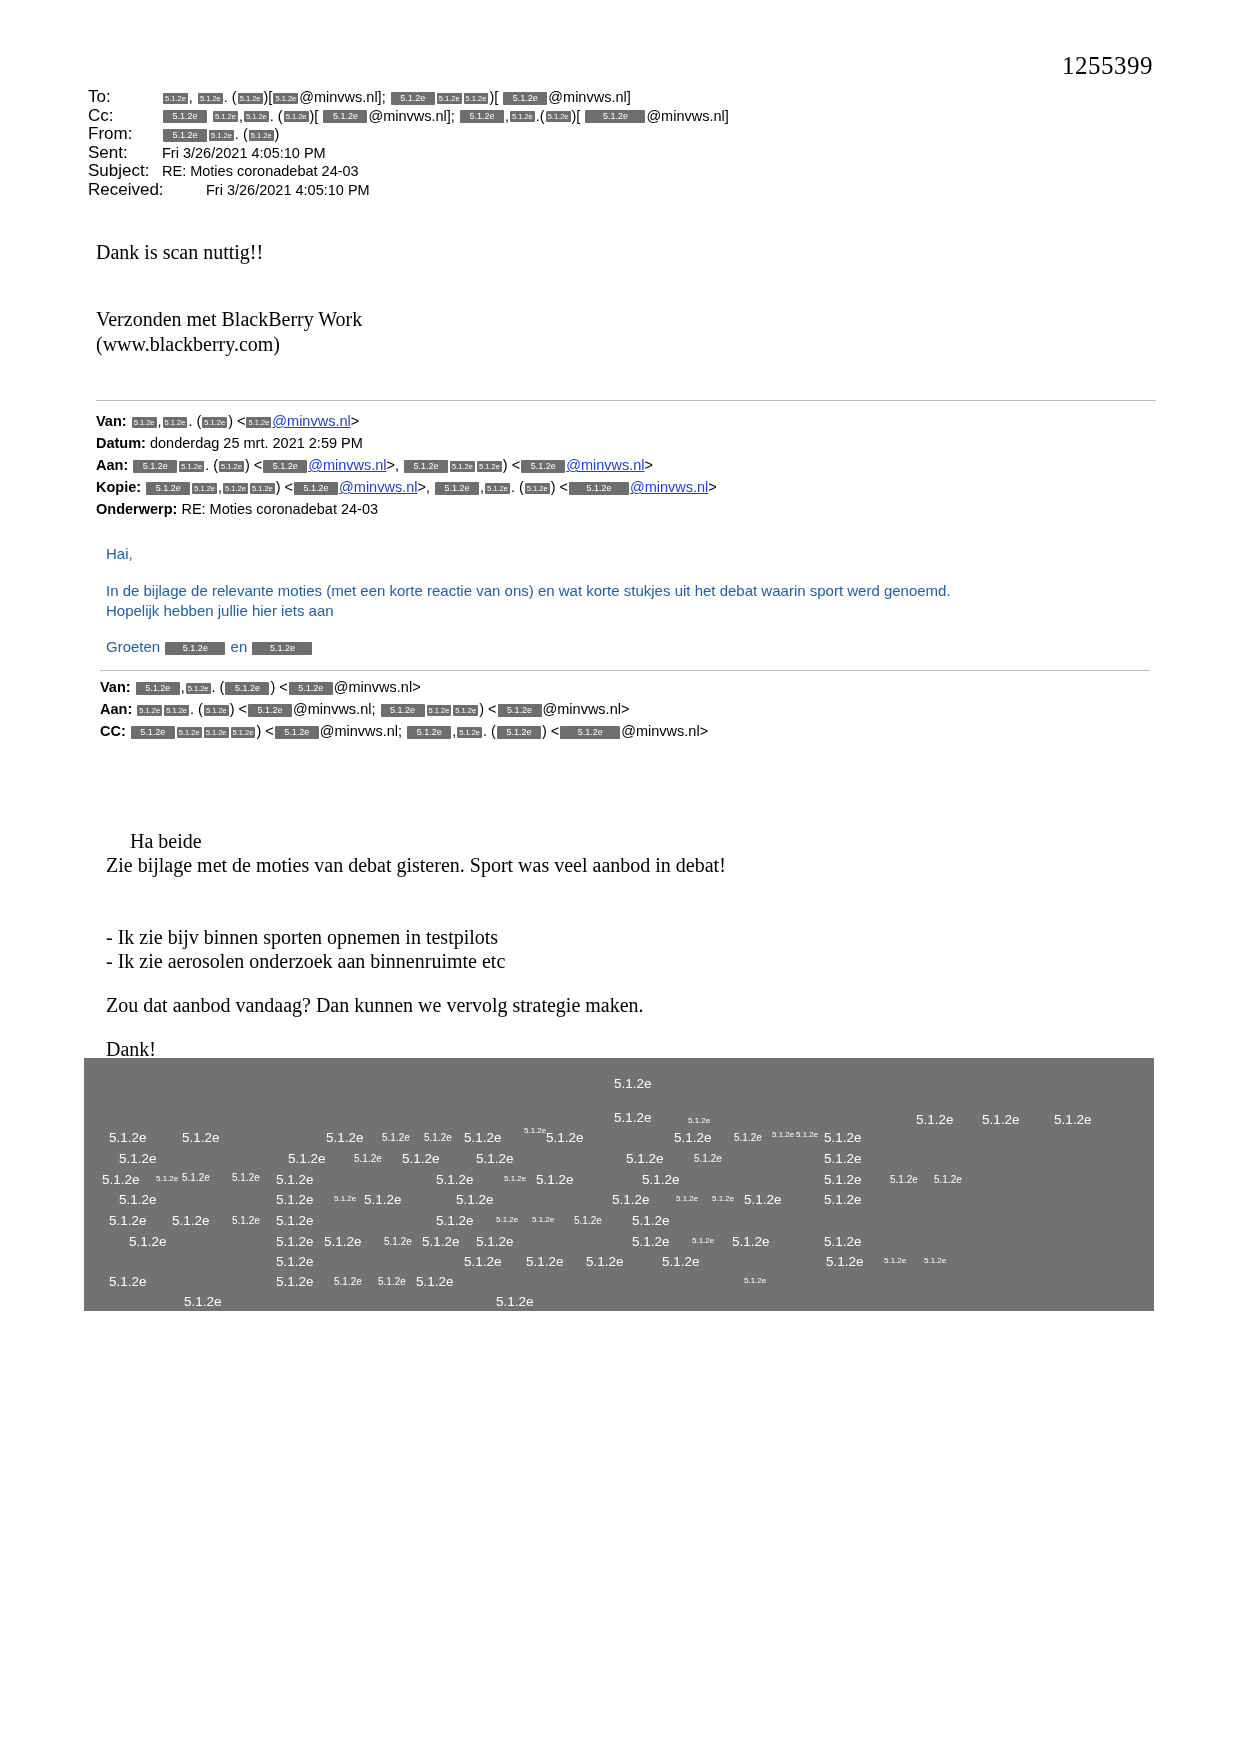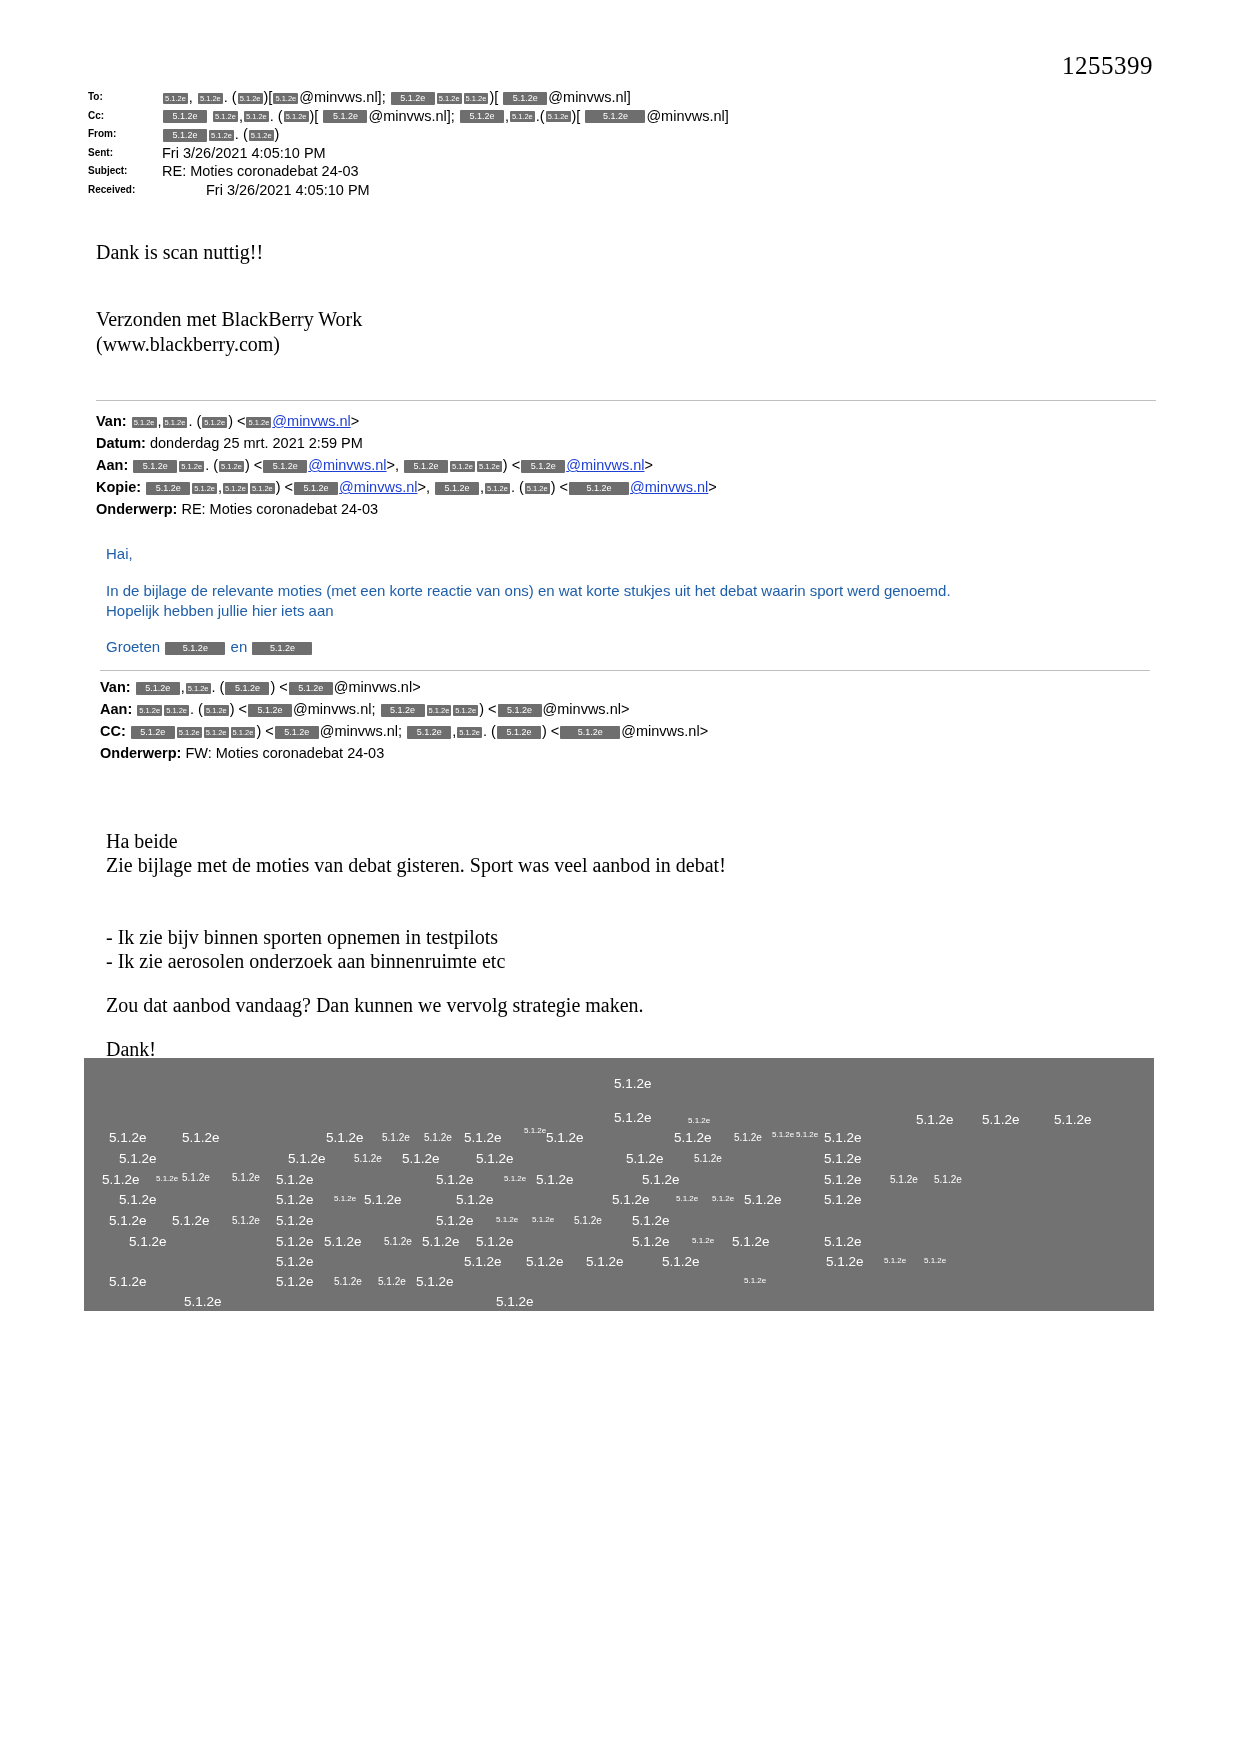--- a/index.html
+++ b/index.html
@@ -62,24 +62,24 @@
     font-size: 14.5px;
     line-height: 18.5px;
   }
   .hdr-row {
     display: flex;
     align-items: flex-start;
     margin-bottom: 0px;
     min-height: 18px;
   }
   .hdr-label {
-    font-weight: bold;
+    font-weight: normal;
     width: 74px;
     flex: 0 0 74px;
-    font-size: 10px;
+    font-size: 17px;
   }
   .hdr-val {
     flex: 1;
     white-space: nowrap;
     font-size: 14.5px;
   }
   .hdr-val .plain { font-family: "Liberation Sans", sans-serif; }
 
   .body-text {
     position: absolute;
@@ -255,27 +255,23 @@
     <div>
       <b>Aan:</b>
       <span class="r xs">5.1.2e</span><span class="r xs">5.1.2e</span><span>. (</span><span class="r xs">5.1.2e</span><span>) &lt;</span><span class="r sm w-sm">5.1.2e</span><span>@minvws.nl</span><span>;</span>
       <span class="r sm w-sm">5.1.2e</span><span class="r xs">5.1.2e</span><span class="r xs">5.1.2e</span><span>) &lt;</span><span class="r sm w-sm">5.1.2e</span><span>@minvws.nl</span><span>&gt;</span>
     </div>
     <div>
       <b>CC:</b>
       <span class="r sm w-sm">5.1.2e</span><span class="r xs">5.1.2e</span><span class="r xs">5.1.2e</span><span class="r xs">5.1.2e</span><span>) &lt;</span><span class="r sm w-sm">5.1.2e</span><span>@minvws.nl</span><span>;</span>
       <span class="r sm w-sm">5.1.2e</span><span>,</span><span class="r xs">5.1.2e</span><span>. (</span><span class="r sm w-sm">5.1.2e</span><span>) &lt;</span><span class="r sm w-md">5.1.2e</span><span>@minvws.nl</span><span>&gt;</span>
     </div>
-    <div>
-      <b>Onderwerp:</b>
-      <span>FW: Moties coronadebat 24-03</span>
-    </div>
-  </div>
-
-  <div class="inner-body" style="top:829px;">Ha beide</div>
+  </div>
+
+  <div class="inner-body" style="top:829px;margin-left:24px;">Ha beide</div>
   <div class="inner-body" style="top:853px; width:1040px;">Zie bijlage met de moties van debat gisteren. Sport was veel aanbod in debat!</div>
   <div class="inner-body" style="top:925px;">- Ik zie bijv binnen sporten opnemen in testpilots</div>
   <div class="inner-body" style="top:949px;">- Ik zie aerosolen onderzoek aan binnenruimte etc</div>
   <div class="inner-body" style="top:993px; width:1040px;">Zou dat aanbod vandaag? Dan kunnen we vervolg strategie maken.</div>
   <div class="inner-body" style="top:1037px;">Dank!</div>
   <div class="inner-body" style="top:1063px;">
     <span>Gr</span>
     <span class="r w-lg" style="font-size:13px; padding:5px 14px;">5.1.2e</span>
   </div>
 

